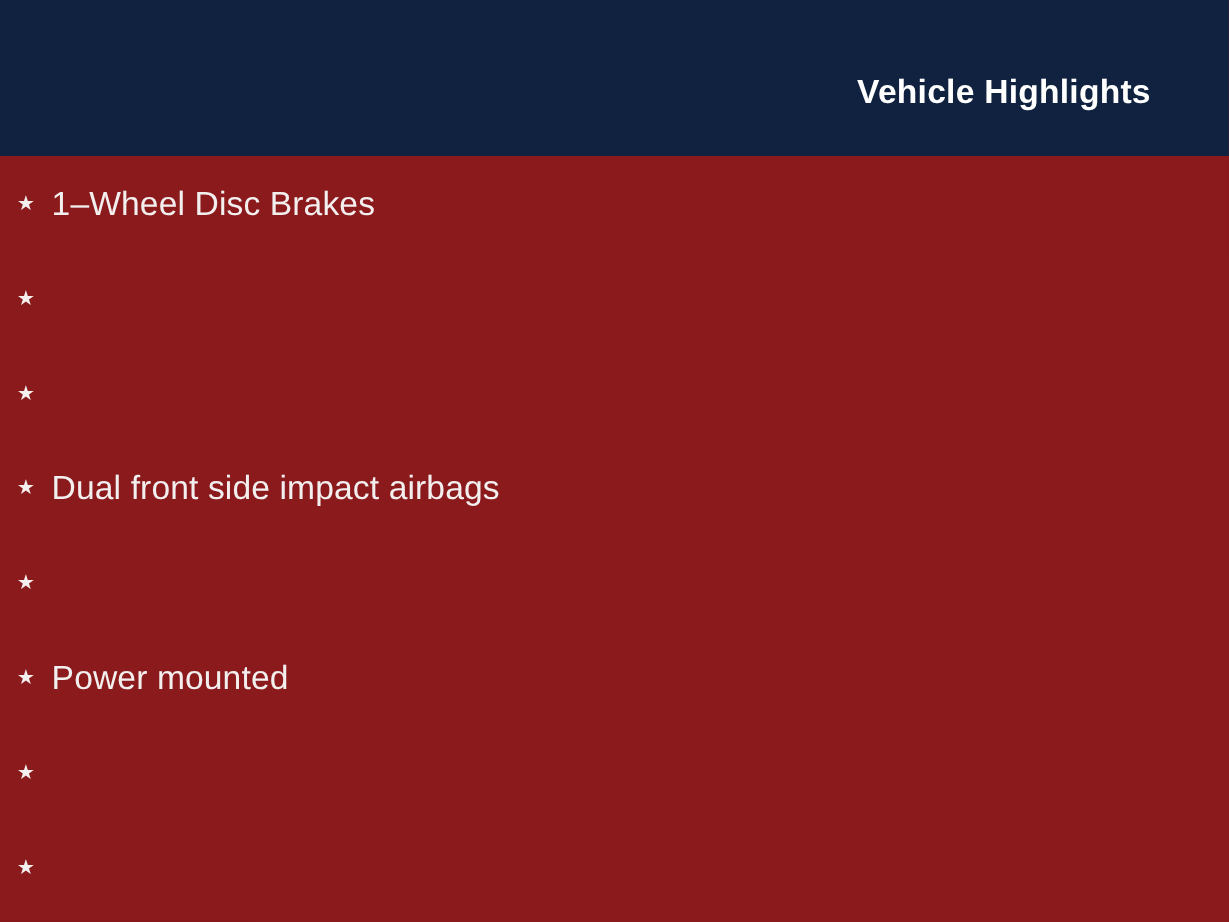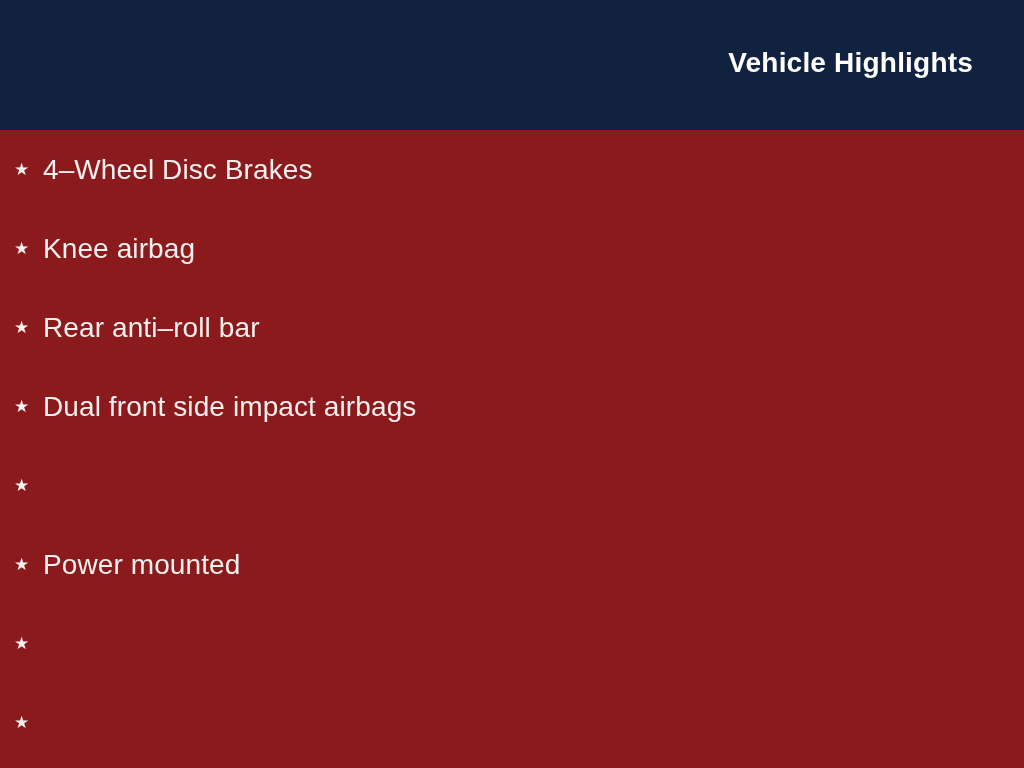--- a/index.html
+++ b/index.html
@@ -31,21 +31,21 @@
     width: 1024px;
     height: 130px;
     background: #10223f;
     box-sizing: border-box;
   }
 
   #header-title {
     position: absolute;
     right: 51px;
     top: 46px;
-    margin: 0;
+    margin: 14px;
     font-family: "Liberation Sans", sans-serif;
     font-size: 28px;
     font-weight: bold;
     line-height: 34px;
     letter-spacing: 0.2px;
     color: #ffffff;
     white-space: nowrap;
     text-align: right;
   }
 
@@ -110,31 +110,29 @@
 
   <div id="header-band">
     <h1 id="header-title">Vehicle Highlights</h1>
   </div>
 
   <div id="features-body">
     <ul id="features-list">
 
       <li class="feature-item">
         <span class="star-icon">★</span>
-        <span class="feature-label">4–Wheel Disc Brakes</span>
+        <span class="feature-label">1–Wheel Disc Brakes</span>
       </li>
 
       <li class="feature-item">
         <span class="star-icon">★</span>
-        <span class="feature-label">Knee airbag</span>
       </li>
 
       <li class="feature-item">
         <span class="star-icon">★</span>
-        <span class="feature-label">Rear anti–roll bar</span>
       </li>
 
       <li class="feature-item">
         <span class="star-icon">★</span>
         <span class="feature-label">Dual front side impact airbags</span>
       </li>
 
       <li class="feature-item">
         <span class="star-icon">★</span>
       </li>

